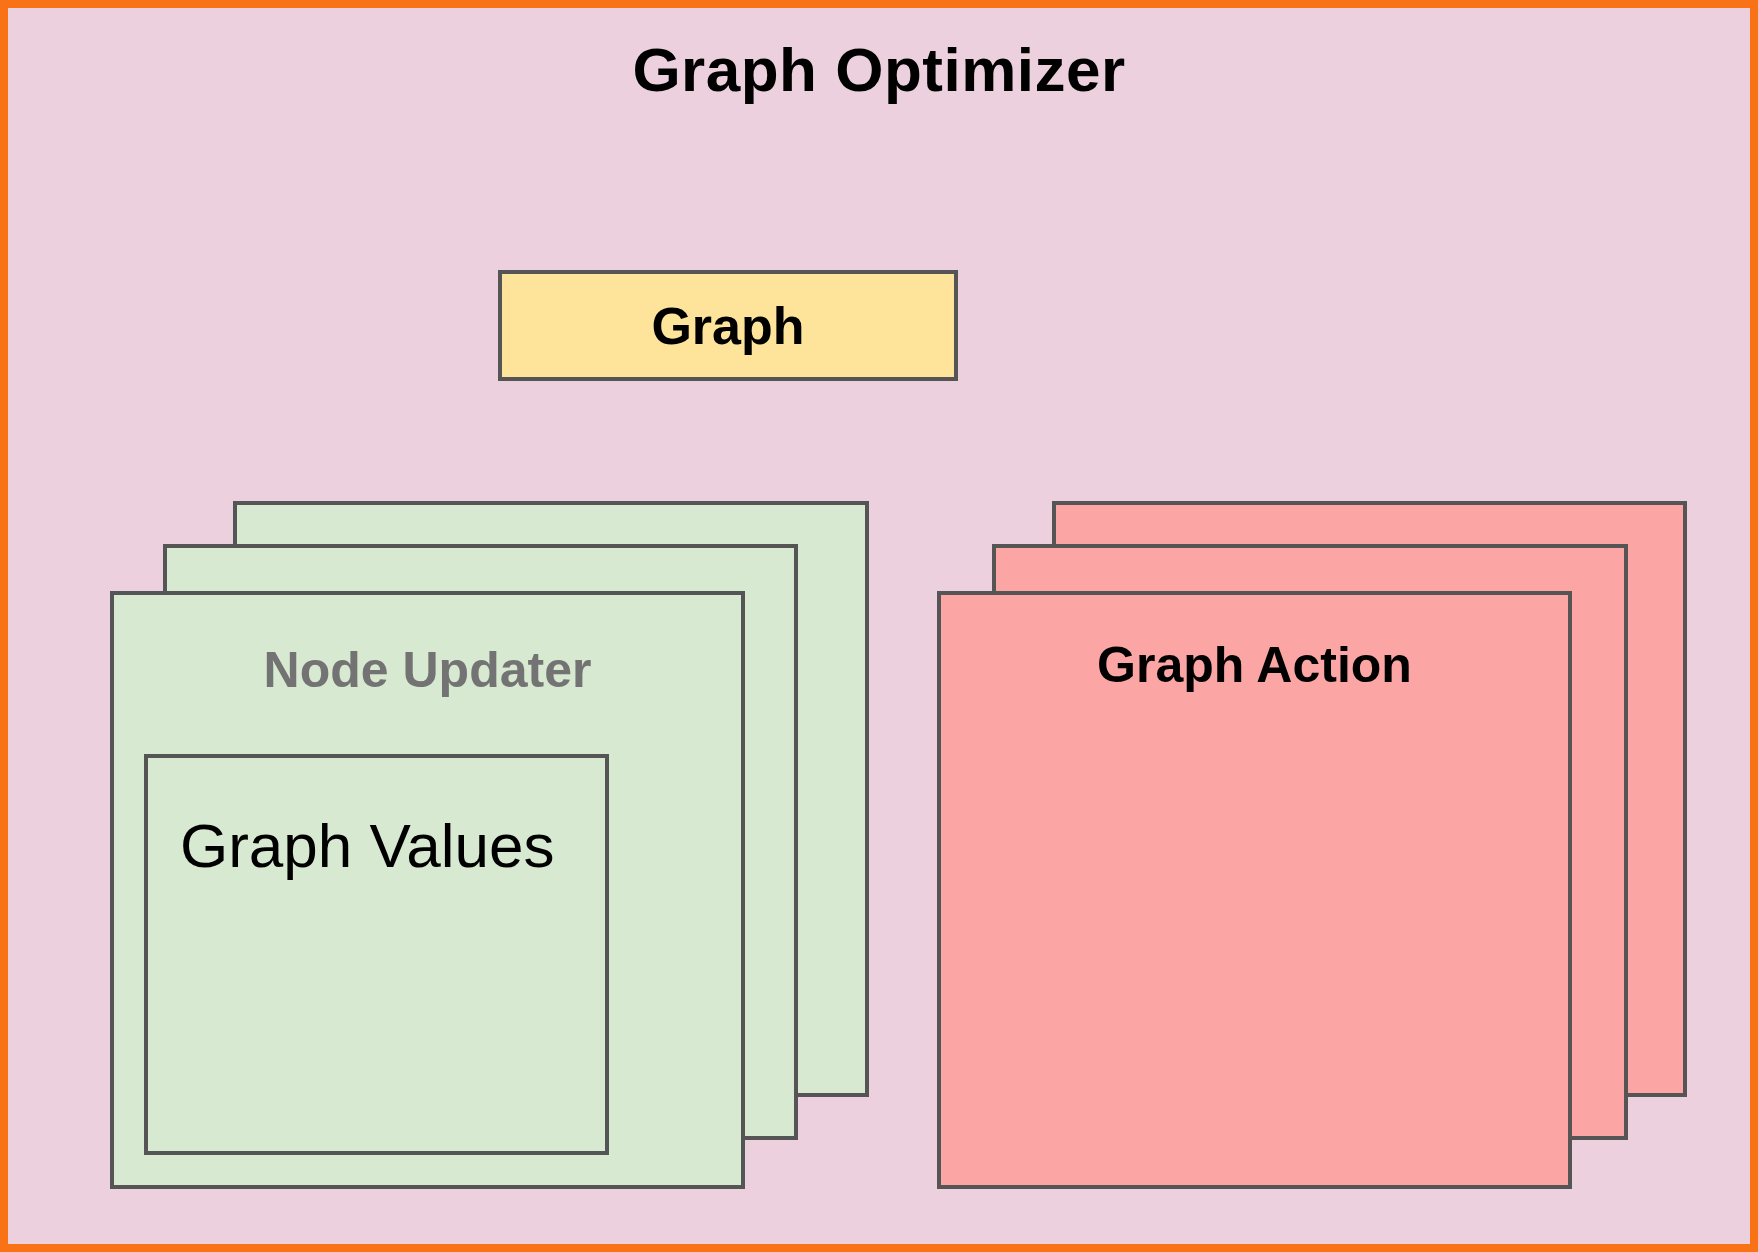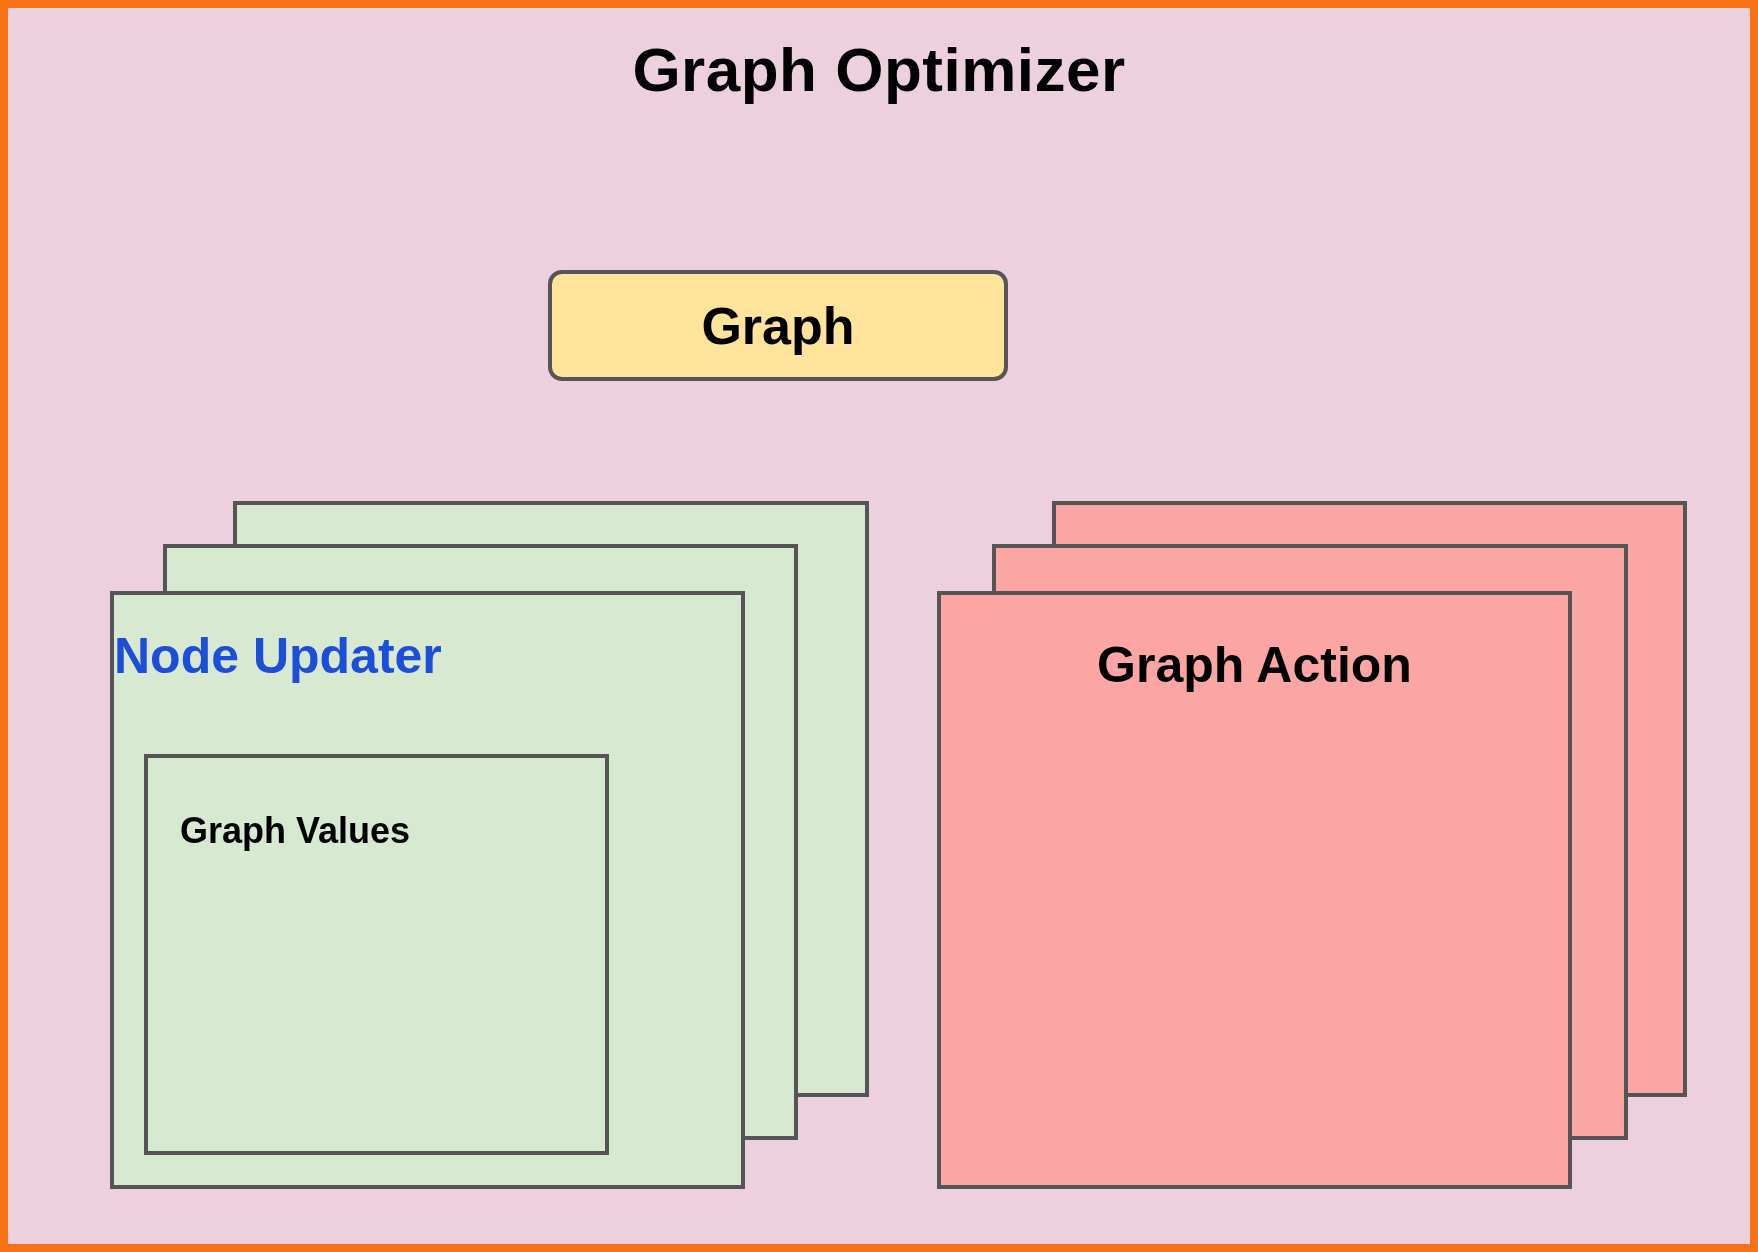--- a/index.html
+++ b/index.html
@@ -29,63 +29,63 @@
     letter-spacing: 0.5px;
     line-height: 1.15;
   }
   .box {
     position: absolute;
     box-sizing: border-box;
     border: 4px solid #555555;
   }
   
   #graph-box {
-    left: 540px;
+    left: 490px;
     top: 262px;
     width: 460px;
     height: 111px;
     background: #fde49a;
     display: flex;
     align-items: center;
     justify-content: center;
-    border-radius: 14px;
   }
   #graph-box .label {
     font-size: 52px;
     font-weight: bold;
     color: #000000;
   }
   
   .green { background: #d7e9d0; }
   #nu-back   { left: 225px; top: 493px; width: 636px; height: 596px; }
   #nu-mid    { left: 155px; top: 536px; width: 635px; height: 596px; }
   #nu-front  { left: 102px; top: 583px; width: 635px; height: 598px; }
   #nu-front .label {
     position: absolute;
     left: 0;
-    top: 32px;
+    top: 46px;
     width: 100%;
+    text-align: center;
     font-size: 50px;
     font-weight: bold;
-    color: #1d4ed8;
+    color: #737373;
     line-height: 1.18;
   }
   #graph-values-box {
     left: 136px;
     top: 746px;
     width: 465px;
     height: 401px;
     background: #d7e9d0;
   }
   #graph-values-box .label {
     position: absolute;
     left: 32px;
     top: 52px;
-    font-size: 36px;
-    font-weight: bold;
+    font-size: 62px;
+    font-weight: normal;
     color: #000000;
   }
   
   .blue { background: #fca5a5; }
   #gac-back  { left: 1044px; top: 493px; width: 635px; height: 596px; }
   #gac-mid   { left: 984px; top: 536px; width: 636px; height: 596px; }
   #gac-front { left: 929px; top: 583px; width: 635px; height: 598px; }
   #gac-front .label {
     position: absolute;
     left: 0;

